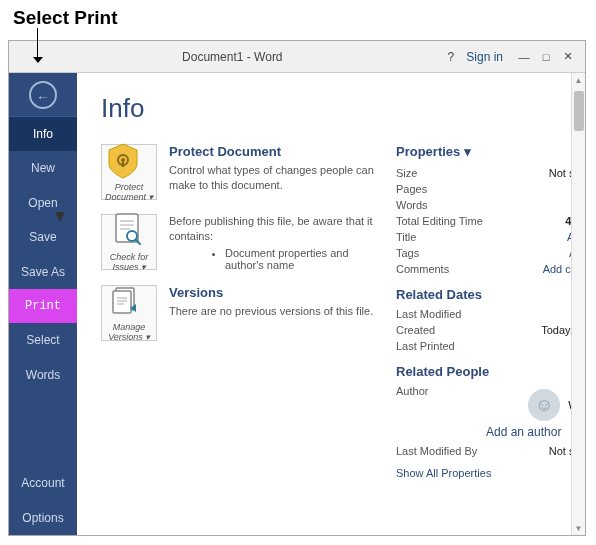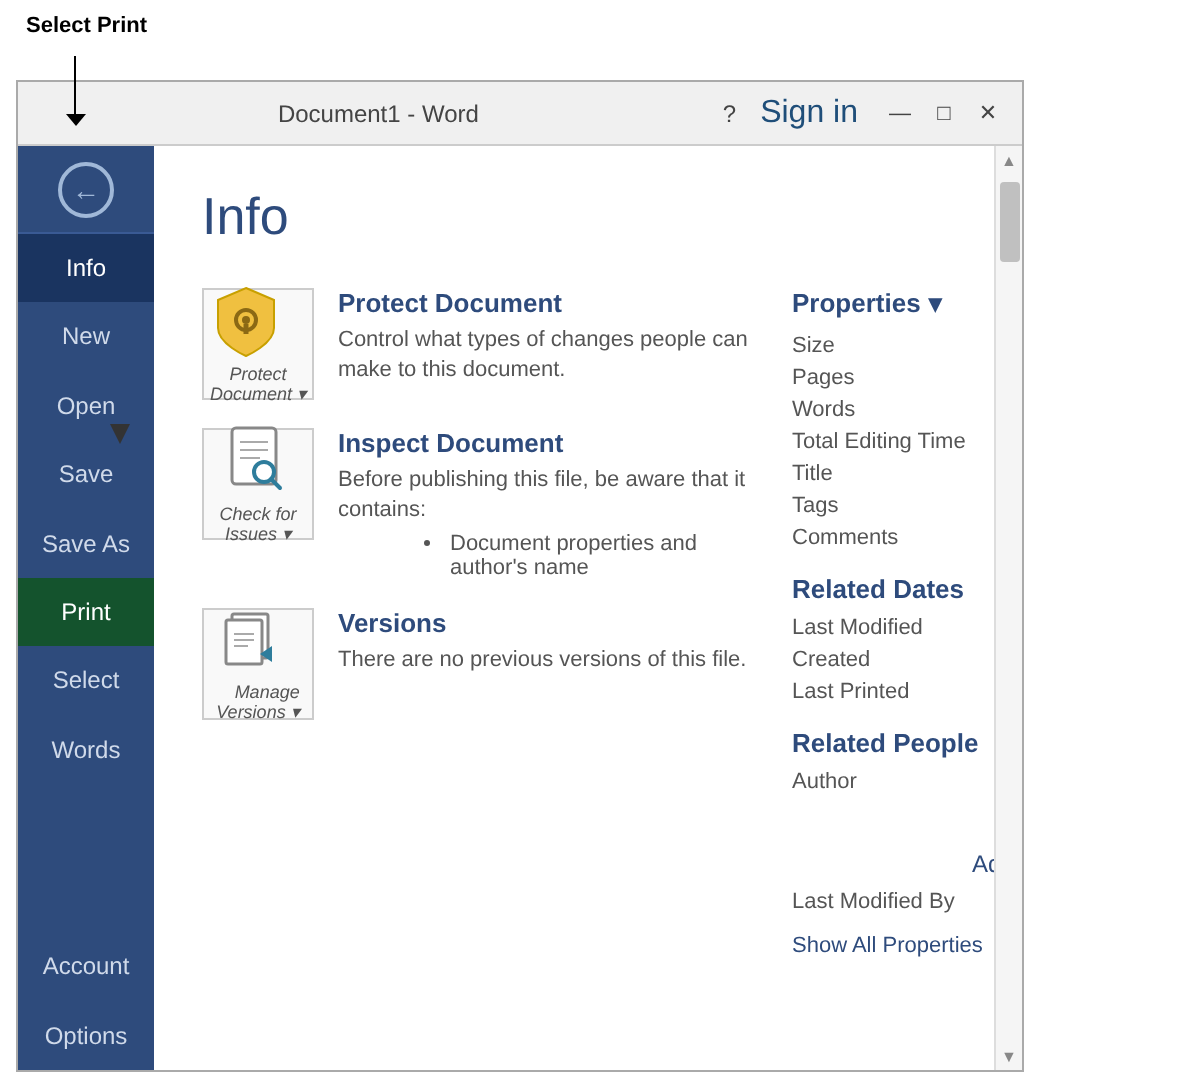--- a/index.html
+++ b/index.html
@@ -10,21 +10,21 @@
       font-size: 12px;
       overflow: hidden;
       background: #fff;
     }
 
     
     .tooltip-label {
       position: absolute;
       top: 7px;
       left: 13px;
-      font-size: 11px;
+      font-size: 19px;
       font-weight: bold;
       color: #000;
       z-index: 100;
     }
     .tooltip-arrow {
       position: absolute;
       top: 28px;
       left: 37px;
       width: 1px;
       height: 30px;
@@ -39,21 +39,21 @@
       border-left: 5px solid transparent;
       border-right: 5px solid transparent;
       border-top: 6px solid #000;
     }
 
     
     .window {
       position: absolute;
       top: 40px;
       left: 8px;
-      width: 504px;
+      width: 578px;
       height: 496px;
       border: 1px solid #aaa;
       display: flex;
       flex-direction: column;
     }
 
     
     .titlebar {
       height: 32px;
       background: #f0f0f0;
@@ -83,21 +83,21 @@
       width: 18px;
       height: 18px;
       display: flex;
       align-items: center;
       justify-content: center;
       font-size: 11px;
       color: #444;
       cursor: pointer;
     }
     .signin {
-      font-size: 16px;
+      font-size: 12px;
       color: #1f4e79;
       margin-left: auto;
       margin-right: 8px;
     }
 
     
     .content {
       display: flex;
       flex: 1;
       overflow: hidden;
@@ -136,23 +136,24 @@
       color: #d0daea;
       font-size: 12px;
       cursor: pointer;
       line-height: 1.2;
     }
     .sidebar-item.active {
       background: #1a3460;
       color: #fff;
     }
     .sidebar-item.print-active {
-      background: #14532d;
+      background: #d946ef;
       color: #fff;
       position: relative;
+      font-family: Liberation Mono, monospace;
     }
     .sidebar-bottom {
       margin-top: auto;
     }
 
     
     .main {
       flex: 1;
       background: #fff;
       overflow: hidden;
@@ -422,40 +423,39 @@
                   <line x1="10" y1="9" x2="24" y2="9" stroke="#aaa" stroke-width="1"></line>
                   <line x1="10" y1="13" x2="24" y2="13" stroke="#aaa" stroke-width="1"></line>
                   <line x1="10" y1="17" x2="20" y2="17" stroke="#aaa" stroke-width="1"></line>
                   <circle cx="22" cy="24" r="5" fill="none" stroke="#2e7d9c" stroke-width="2"></circle>
                   <line x1="25.5" y1="27.5" x2="30" y2="32" stroke="#2e7d9c" stroke-width="2" stroke-linecap="round"></line>
                 </svg>
                 <span class="action-icon-label" style="font-size:9px;color:#555;text-align:center;display:block;line-height:1.1;">Check for<br>Issues ▾</span>
               </div>
             </div>
             <div class="action-text">
-              <h3>Inspect Document</h3>
               <p>Before publishing this file, be aware that it contains:</p>
               <ul>
                 <li>Document properties and author's name</li>
               </ul>
             </div>
           </div>
 
           <div class="action-card">
             <div class="action-icon-box">
               <div>
                 <svg width="36" height="38" viewBox="0 0 36 38">
                   <rect x="8" y="6" width="18" height="22" rx="1" fill="#fff" stroke="#888" stroke-width="1.5"></rect>
                   <rect x="5" y="9" width="18" height="22" rx="1" fill="#fff" stroke="#888" stroke-width="1.5"></rect>
                   <line x1="9" y1="16" x2="19" y2="16" stroke="#aaa" stroke-width="1"></line>
                   <line x1="9" y1="19" x2="19" y2="19" stroke="#aaa" stroke-width="1"></line>
                   <line x1="9" y1="22" x2="16" y2="22" stroke="#aaa" stroke-width="1"></line>
                   <path d="M22 26 L28 22 L28 30 Z" fill="#2e7d9c"></path>
                 </svg>
-                <span class="action-icon-label" style="font-size:9px;color:#555;text-align:right;display:block;line-height:1.1;">Manage<br>Versions ▾</span>
+                <span class="action-icon-label" style="font-size:9px;color:#555;text-align:center;display:block;line-height:1.1;">Manage<br>Versions ▾</span>
               </div>
             </div>
             <div class="action-text">
               <h3>Versions</h3>
               <p>There are no previous versions of this file.</p>
             </div>
           </div>
         </div>
 
         <div class="properties-section">

